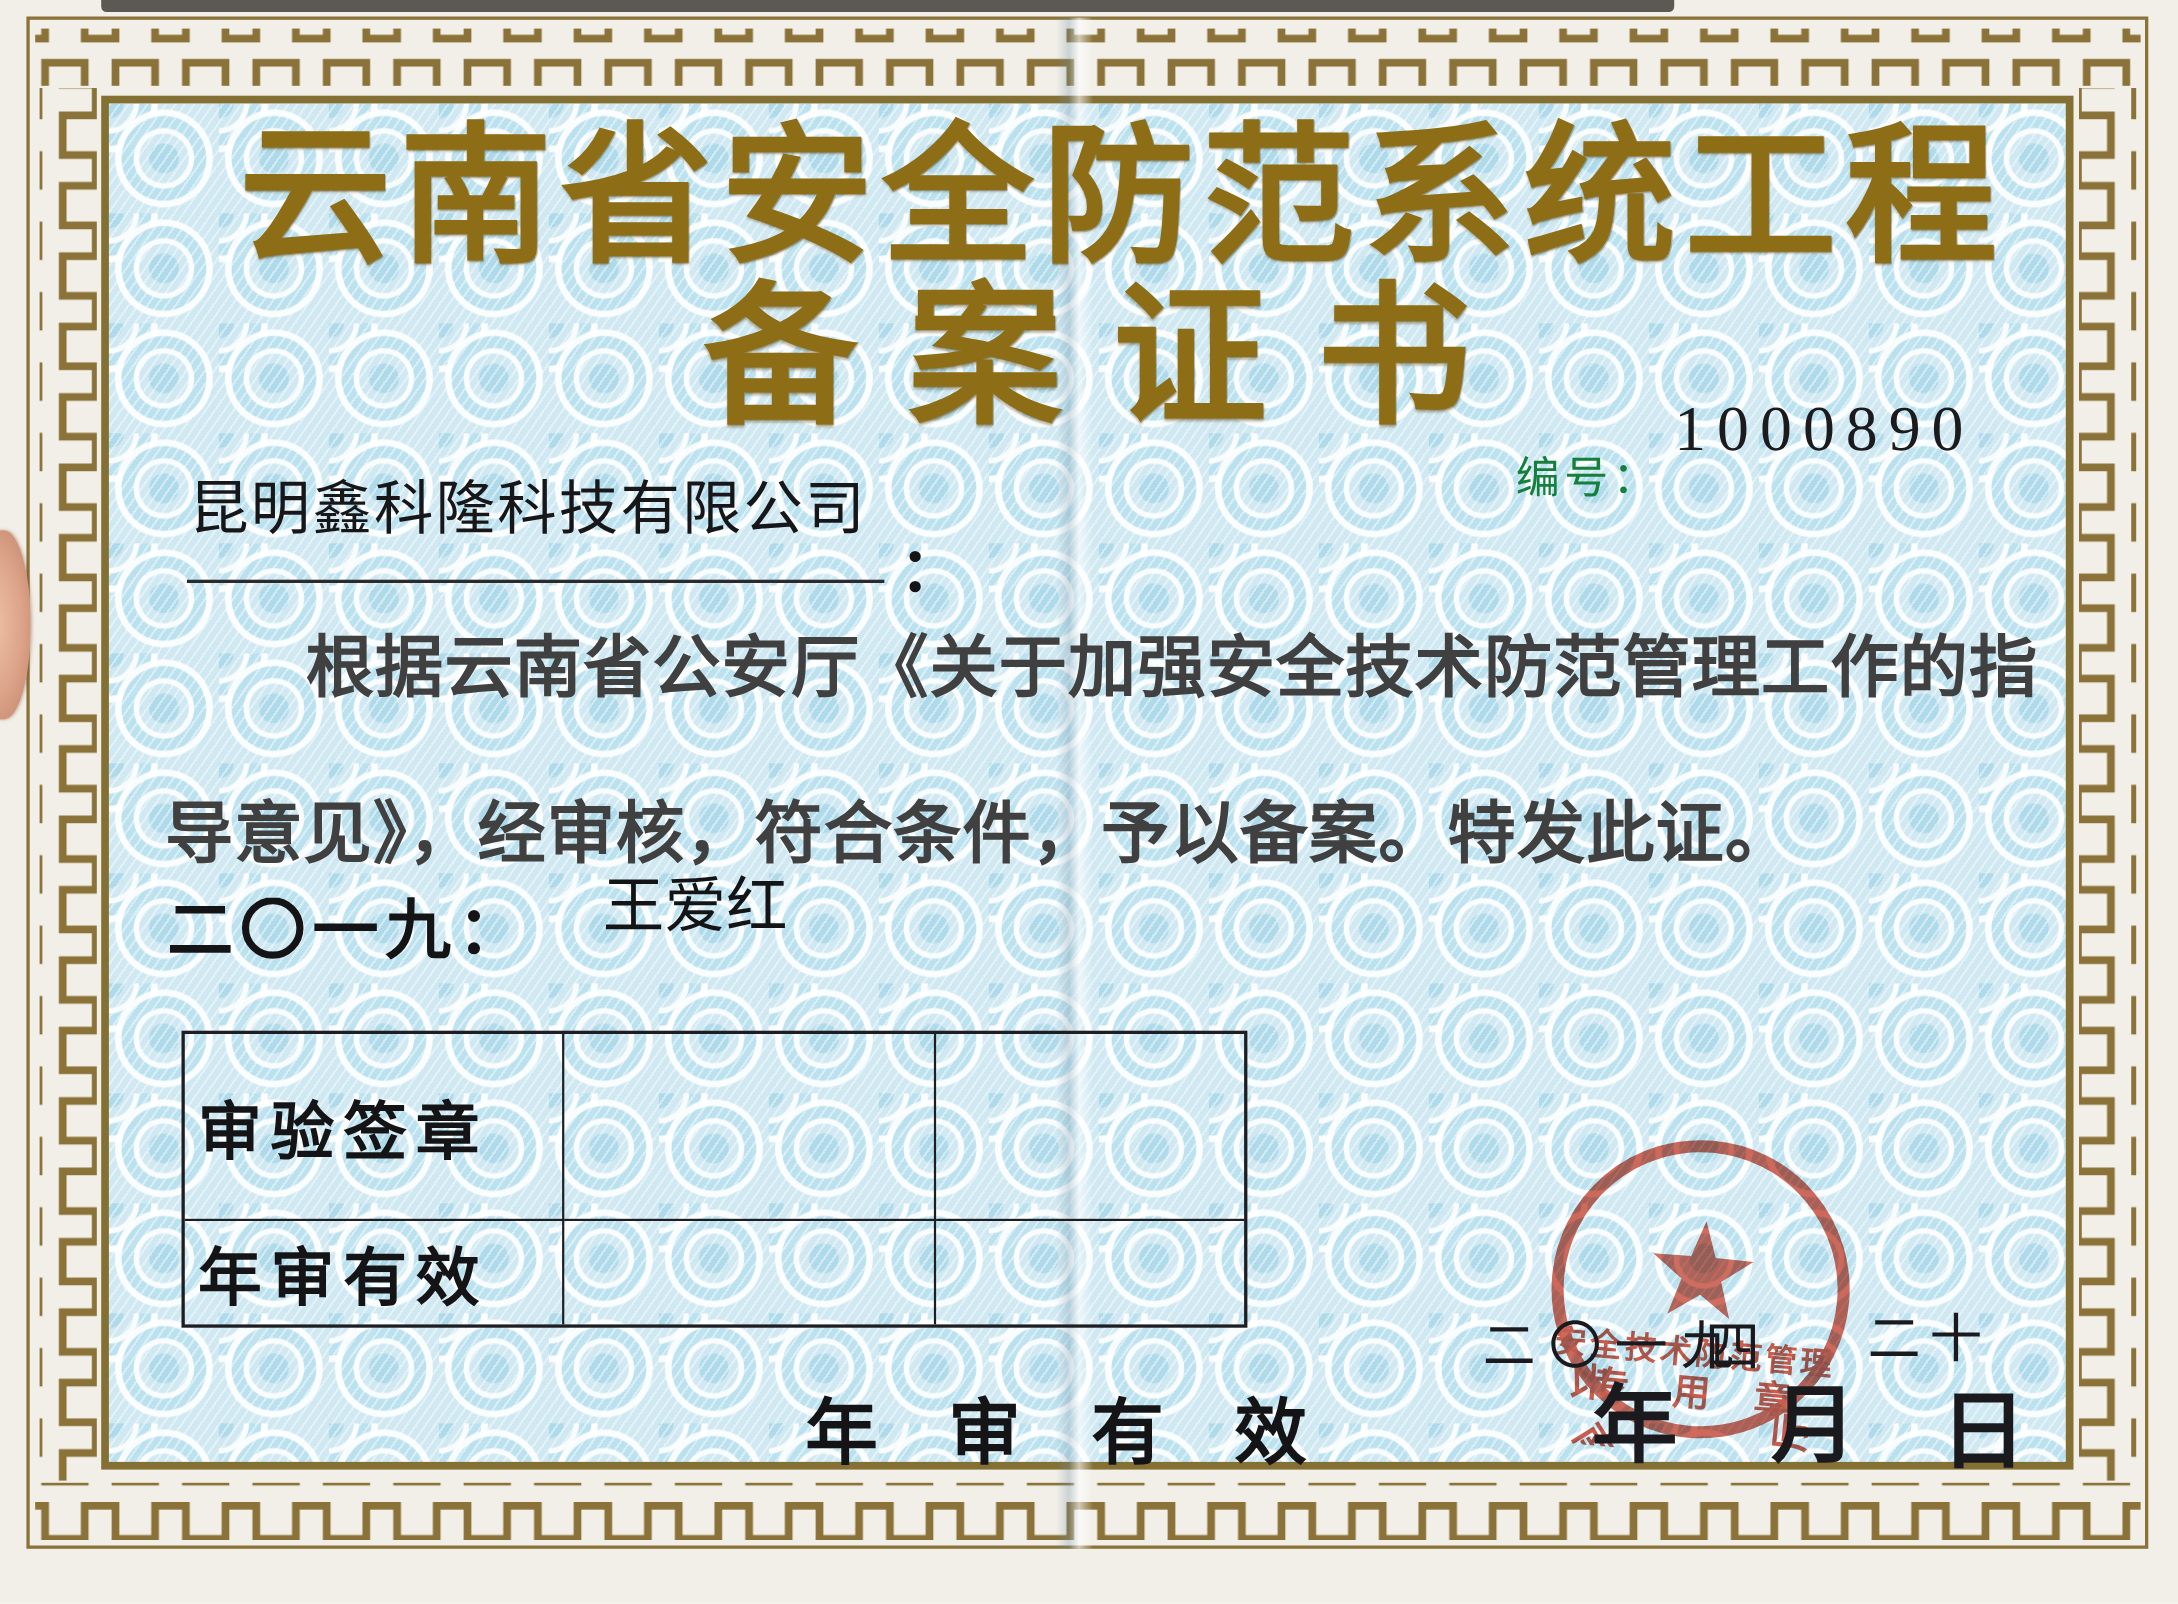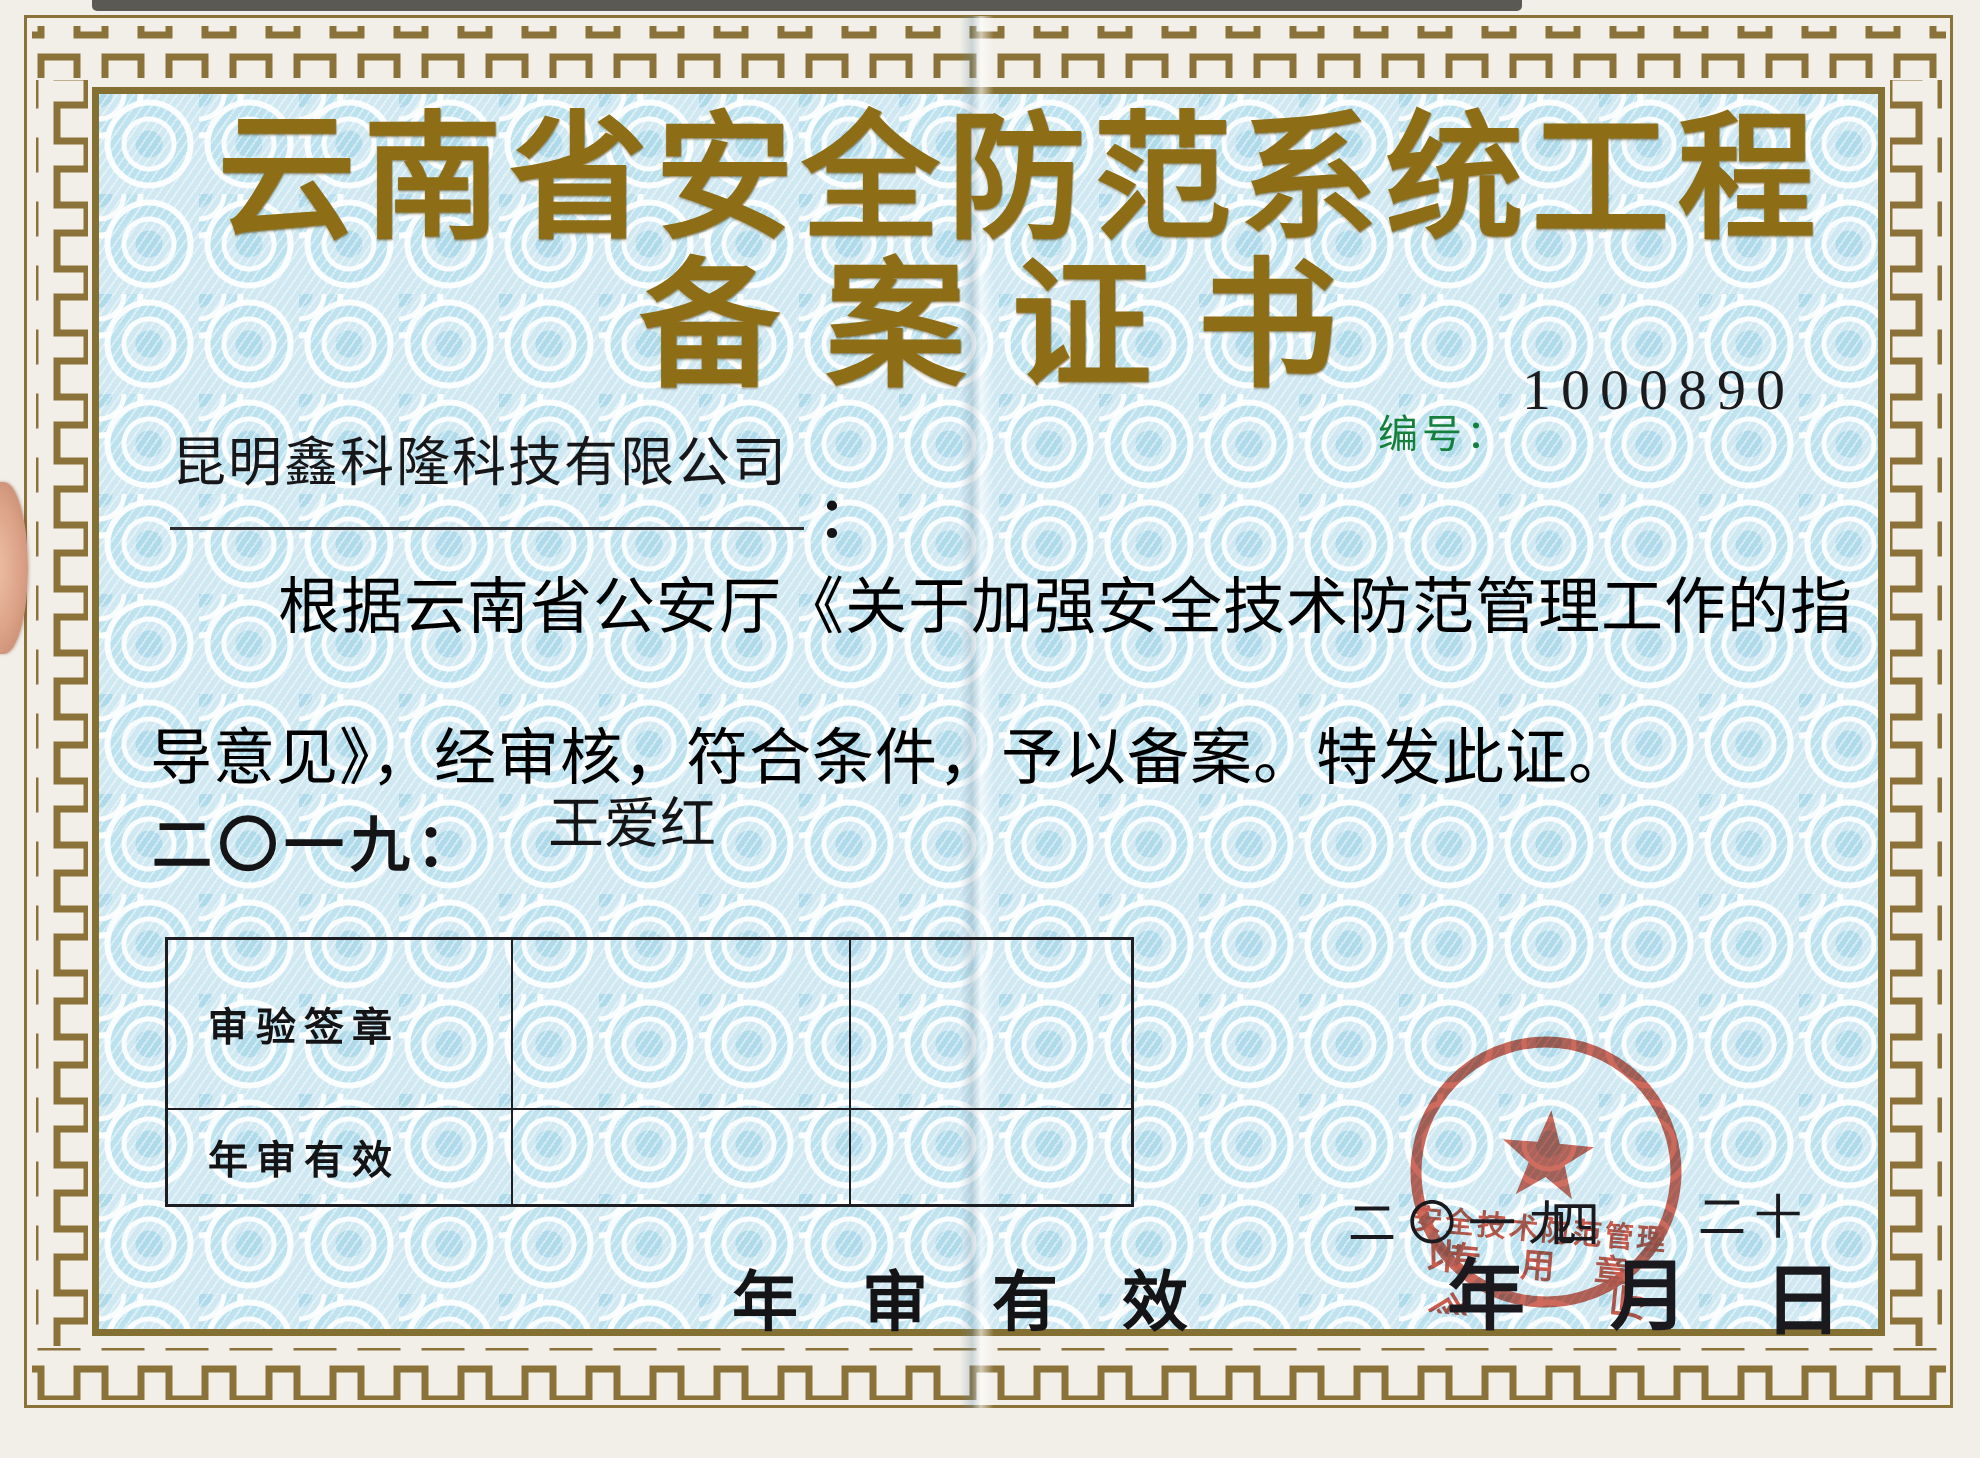--- a/index.html
+++ b/index.html
@@ -48,38 +48,38 @@
     color:#8d6e17;font-weight:bold;
     text-shadow:0 2px 2px rgba(92,70,12,.35), 1px 1px 0 rgba(60,45,8,.25);
   }
   .title1{top:104px;font-size:138px;letter-spacing:8px;text-indent:8px;line-height:1.1;padding-left:28px;}
   .title2{top:250px;font-size:140px;letter-spacing:46px;text-indent:46px;line-height:1.1;}
   .company{left:172px;top:418px;font-size:54px;letter-spacing:2px;color:#17171a;}
   .company-underline{left:170px;top:527px;width:634px;height:0;border-top:3px solid #2b2b2e;z-index:4;}
   .company-colon{left:818px;top:472px;font-size:56px;font-weight:bold;}
   .serial-label{left:1378px;top:402px;font-size:40px;letter-spacing:4px;color:#15803d;}
   .serial-number{left:1522px;top:356px;font-size:58px;letter-spacing:10px;color:#1b1b1e;font-family:Liberation Serif, serif;}
-  .body-line{font-size:62px;font-weight:normal;letter-spacing:1px;color:#000000;}
+  .body-line{font-size:62px;font-weight:bold;letter-spacing:1px;color:#404040;}
   .body1{left:150px;top:556px;text-indent:128px;}
   .body2{left:150px;top:707px;}
   .legal-label{left:152px;top:796px;font-size:60px;font-weight:bold;letter-spacing:6px;}
   .legal-name{left:548px;top:778px;font-size:56px;}
   
   .review-table{
     left:165px;top:937px;width:963px;height:264px;
     border:3px solid #1e1e22;
     display:grid;
     grid-template-columns:345px 338px 280px;
     grid-template-rows:170px 94px;
     z-index:4;
   }
   .review-table .cell{border-right:2px solid #1e1e22;border-bottom:2px solid #1e1e22;display:flex;align-items:center;}
   .review-table .cell:nth-child(3n){border-right:none;}
   .review-table .cell:nth-child(n+4){border-bottom:none;}
-  .review-table .label{font-size:40px;font-weight:bold;letter-spacing:8px;color:#141416;padding-left:40px;}
+  .review-table .label{font-size:58px;font-weight:bold;letter-spacing:8px;color:#141416;padding-left:12px;}
   .annual-note{left:460px;top:1248px;width:1000px;text-align:center;font-size:66px;font-weight:bold;letter-spacing:64px;text-indent:64px;}
   
   .date-part{z-index:6;color:#1a1a1e;}
   .d-year {left:1348px;top:1184px;font-size:48px;letter-spacing:12px;}
   .d-yunit{left:1447px;top:1233px;font-size:78px;font-weight:bold;}
   .d-month{left:1550px;top:1184px;font-size:50px;}
   .d-munit{left:1610px;top:1233px;font-size:78px;font-weight:bold;}
   .d-day  {left:1698px;top:1178px;font-size:48px;letter-spacing:8px;}
   .d-dunit{left:1764px;top:1238px;font-size:78px;font-weight:bold;}
   

